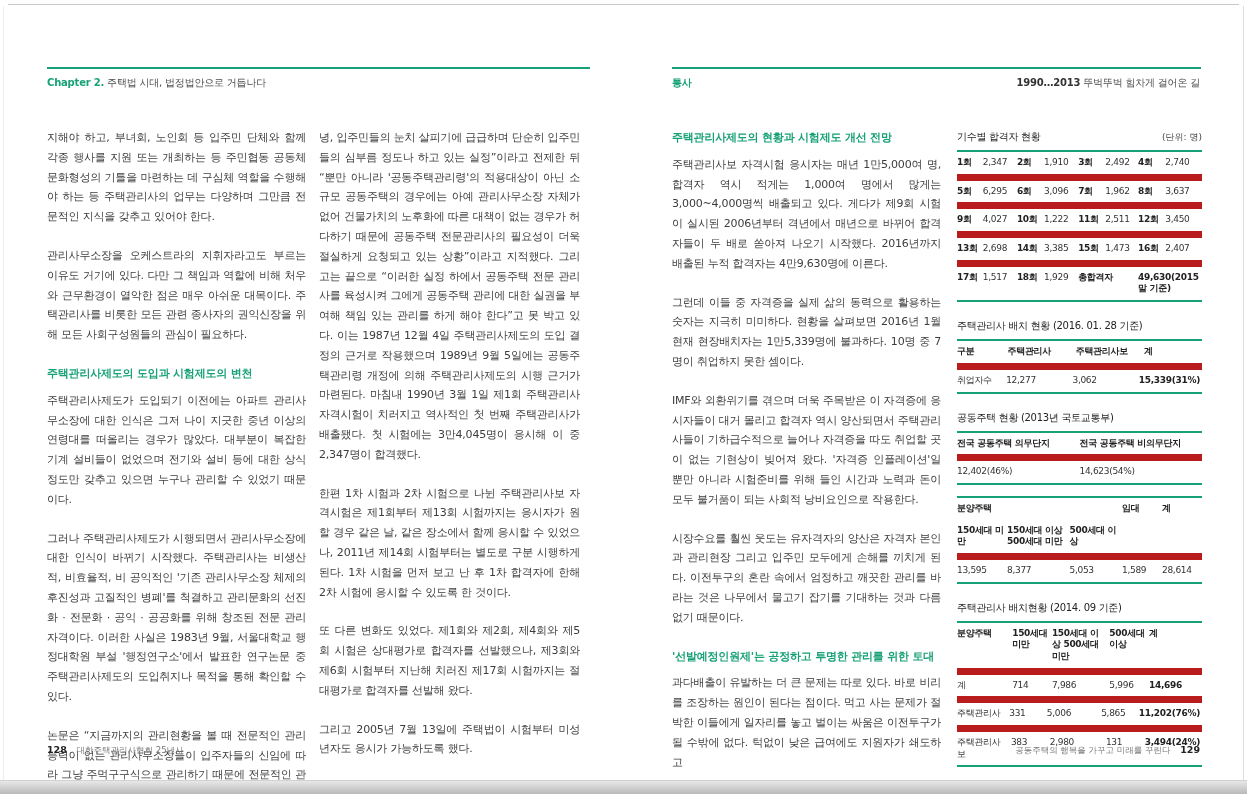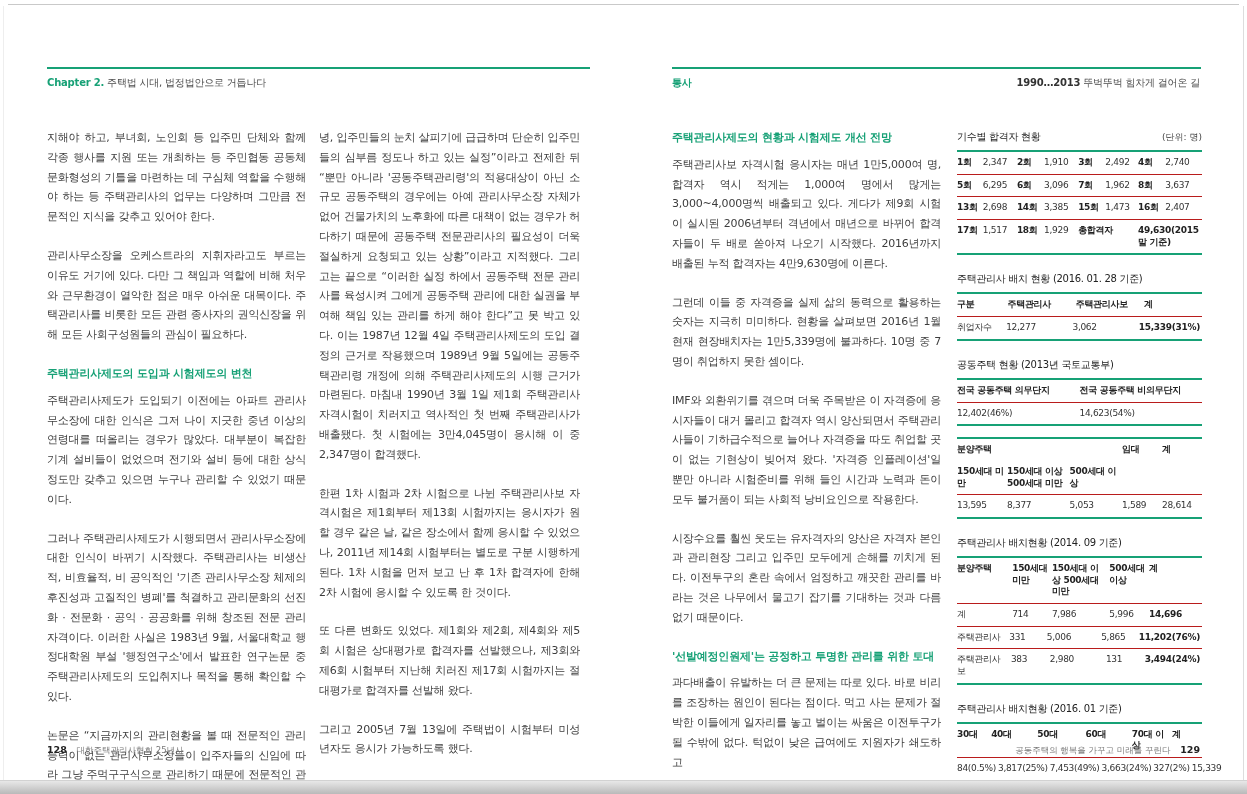--- a/index.html
+++ b/index.html
@@ -40,21 +40,21 @@
 
   
   .tables { position:absolute; left:957px; top:130px; width:245px; }
   .tbl { margin-bottom:17px; }
   .tbl-head { display:flex; justify-content:space-between; align-items:baseline; margin-bottom:6px; }
   .tbl-title { font-size:10px; font-weight:normal; color:#222; letter-spacing:-0.3px; }
   .tbl-unit { font-size:9px; color:#444; }
   .sect { border-top:2px solid var(--accent); border-bottom:2px solid var(--accent); }
   .sect + .sect { margin-top:11px; }
   .trow { display:grid; align-items:start; }
-  .trow + .trow { border-top:1px solid #b91c1c; }
+  .trow + .trow { border-top:7px solid #b91c1c; }
   .trow.nb { border-top:none; }
   .tcell { font-size:9px; padding:5px 2px 5px 0; color:#333; letter-spacing:-0.3px; line-height:1.3; }
   .tcell.b { font-weight:bold; color:#222; }
 
   
   .footer { position:absolute; top:744px; font-size:8.5px; color:#777; }
   .foot-left { left:47px; }
   .foot-right { right:47px; text-align:right; }
   .pageno { font-weight:bold; color:#222; font-size:9.5px; }
   .foot-left .pageno { margin-right:7px; }
@@ -128,20 +128,30 @@
             <div class="tcell b">5회</div>
             <div class="tcell">6,295</div>
             <div class="tcell b">6회</div>
             <div class="tcell">3,096</div>
             <div class="tcell b">7회</div>
             <div class="tcell">1,962</div>
             <div class="tcell b">8회</div>
             <div class="tcell">3,637</div>
           </div>
           <div class="trow" style="grid-template-columns: 0.95fr 1.25fr 1fr 1.25fr 1fr 1.2fr 1fr 1.35fr;">
+            <div class="tcell b">9회</div>
+            <div class="tcell">4,027</div>
+            <div class="tcell b">10회</div>
+            <div class="tcell">1,222</div>
+            <div class="tcell b">11회</div>
+            <div class="tcell">2,511</div>
+            <div class="tcell b">12회</div>
+            <div class="tcell">3,450</div>
+          </div>
+          <div class="trow" style="grid-template-columns: 0.95fr 1.25fr 1fr 1.25fr 1fr 1.2fr 1fr 1.35fr;">
             <div class="tcell b">13회</div>
             <div class="tcell">2,698</div>
             <div class="tcell b">14회</div>
             <div class="tcell">3,385</div>
             <div class="tcell b">15회</div>
             <div class="tcell">1,473</div>
             <div class="tcell b">16회</div>
             <div class="tcell">2,407</div>
           </div>
           <div class="trow" style="grid-template-columns: 0.95fr 1.25fr 1fr 1.25fr 1fr 1.2fr 1fr 1.35fr;">

